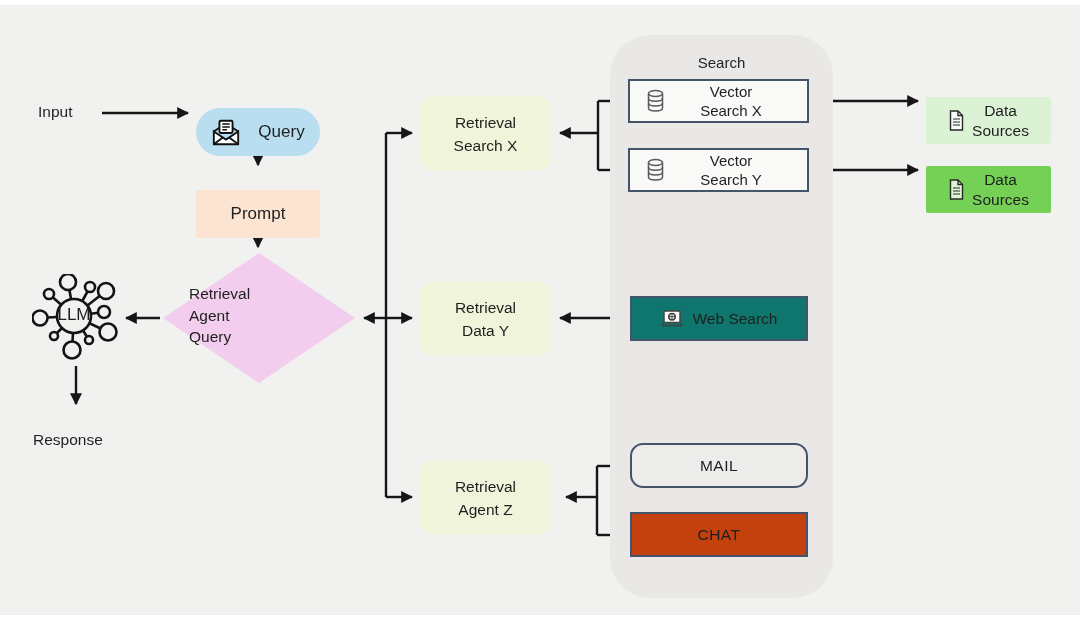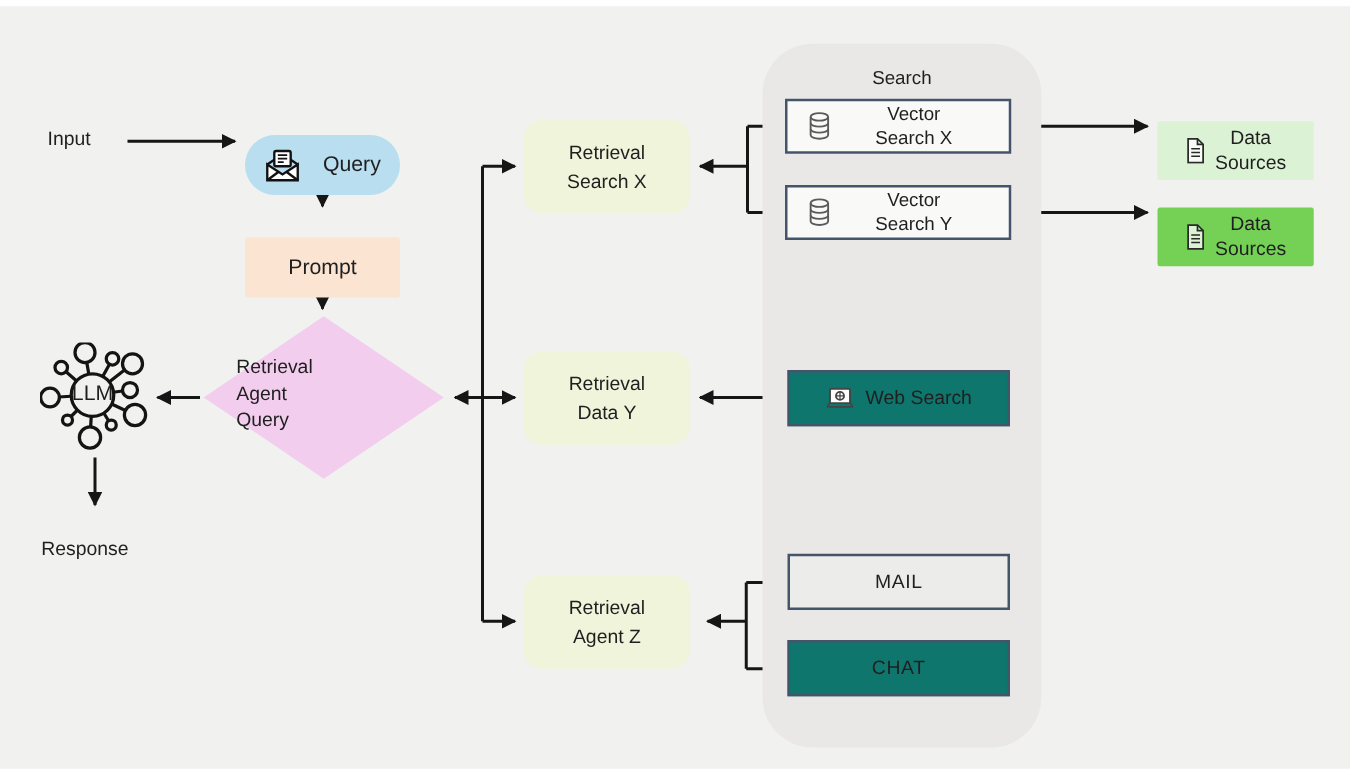--- a/index.html
+++ b/index.html
@@ -176,25 +176,25 @@
       <svg width="24" height="18" viewBox="0 0 24 18" fill="none" stroke="#444" stroke-width="1.5">
         <rect x="4" y="1" width="16" height="11.5" rx="1" fill="#fdfdfd"></rect>
         <circle cx="12" cy="6.7" r="3.2"></circle>
         <path d="M8.8,6.7 H15.2 M12,3.5 V9.9" stroke-width="1"></path>
         <path d="M1.5,15.5 H22.5 M3.5,12.5 L2,15.5 M20.5,12.5 L22,15.5"></path>
       </svg>
     </span>
     <span>Web Search</span>
   </div>
 
-  <div class="node toolbox mail" style="background-color: rgb(236, 236, 234);">
+  <div class="node toolbox mail" style="background-color: rgb(236, 236, 234); border-radius: 13px;">
     <span>MAIL</span>
   </div>
 
-  <div class="node toolbox chat" style="background-color: #0f766e;">
+  <div class="node toolbox chat" style="background-color: #c2410c;">
     <span>CHAT</span>
   </div>
 
   <div class="node rect ds ds1" style="background-color: rgb(220, 242, 213);">
     <span style="display:flex;">
       <svg width="17" height="21" viewBox="0 0 17 21" fill="rgba(255,255,255,0.75)" stroke="#2a2a2a" stroke-width="1.4">
         <path d="M2.5,1 H10 L14.5,5.5 V20 H2.5 Z"></path>
         <path d="M10,1 V5.5 H14.5" fill="none"></path>
         <path d="M5,9 H12 M5,12 H12 M5,15 H12" stroke-width="1.1" fill="none"></path>
       </svg>

